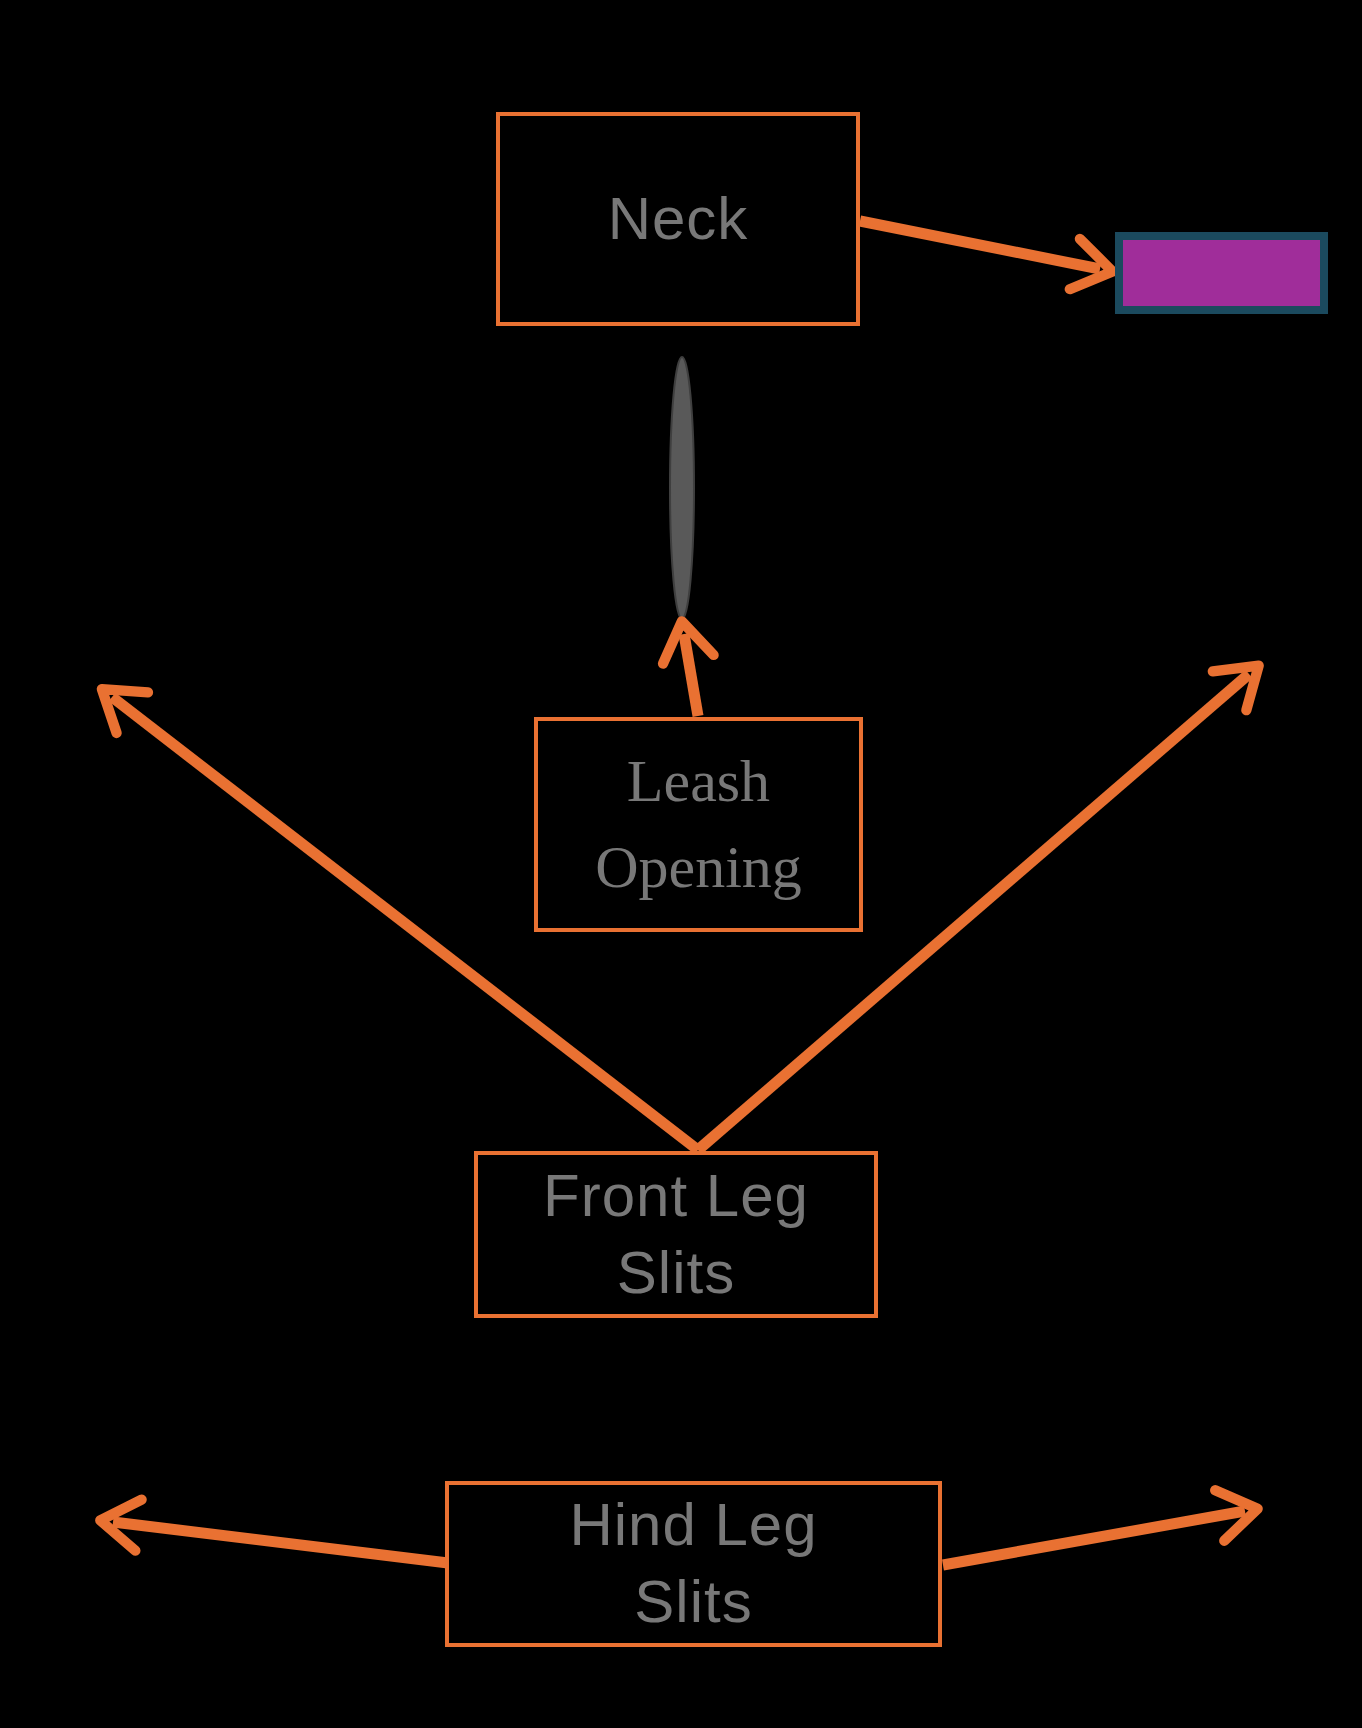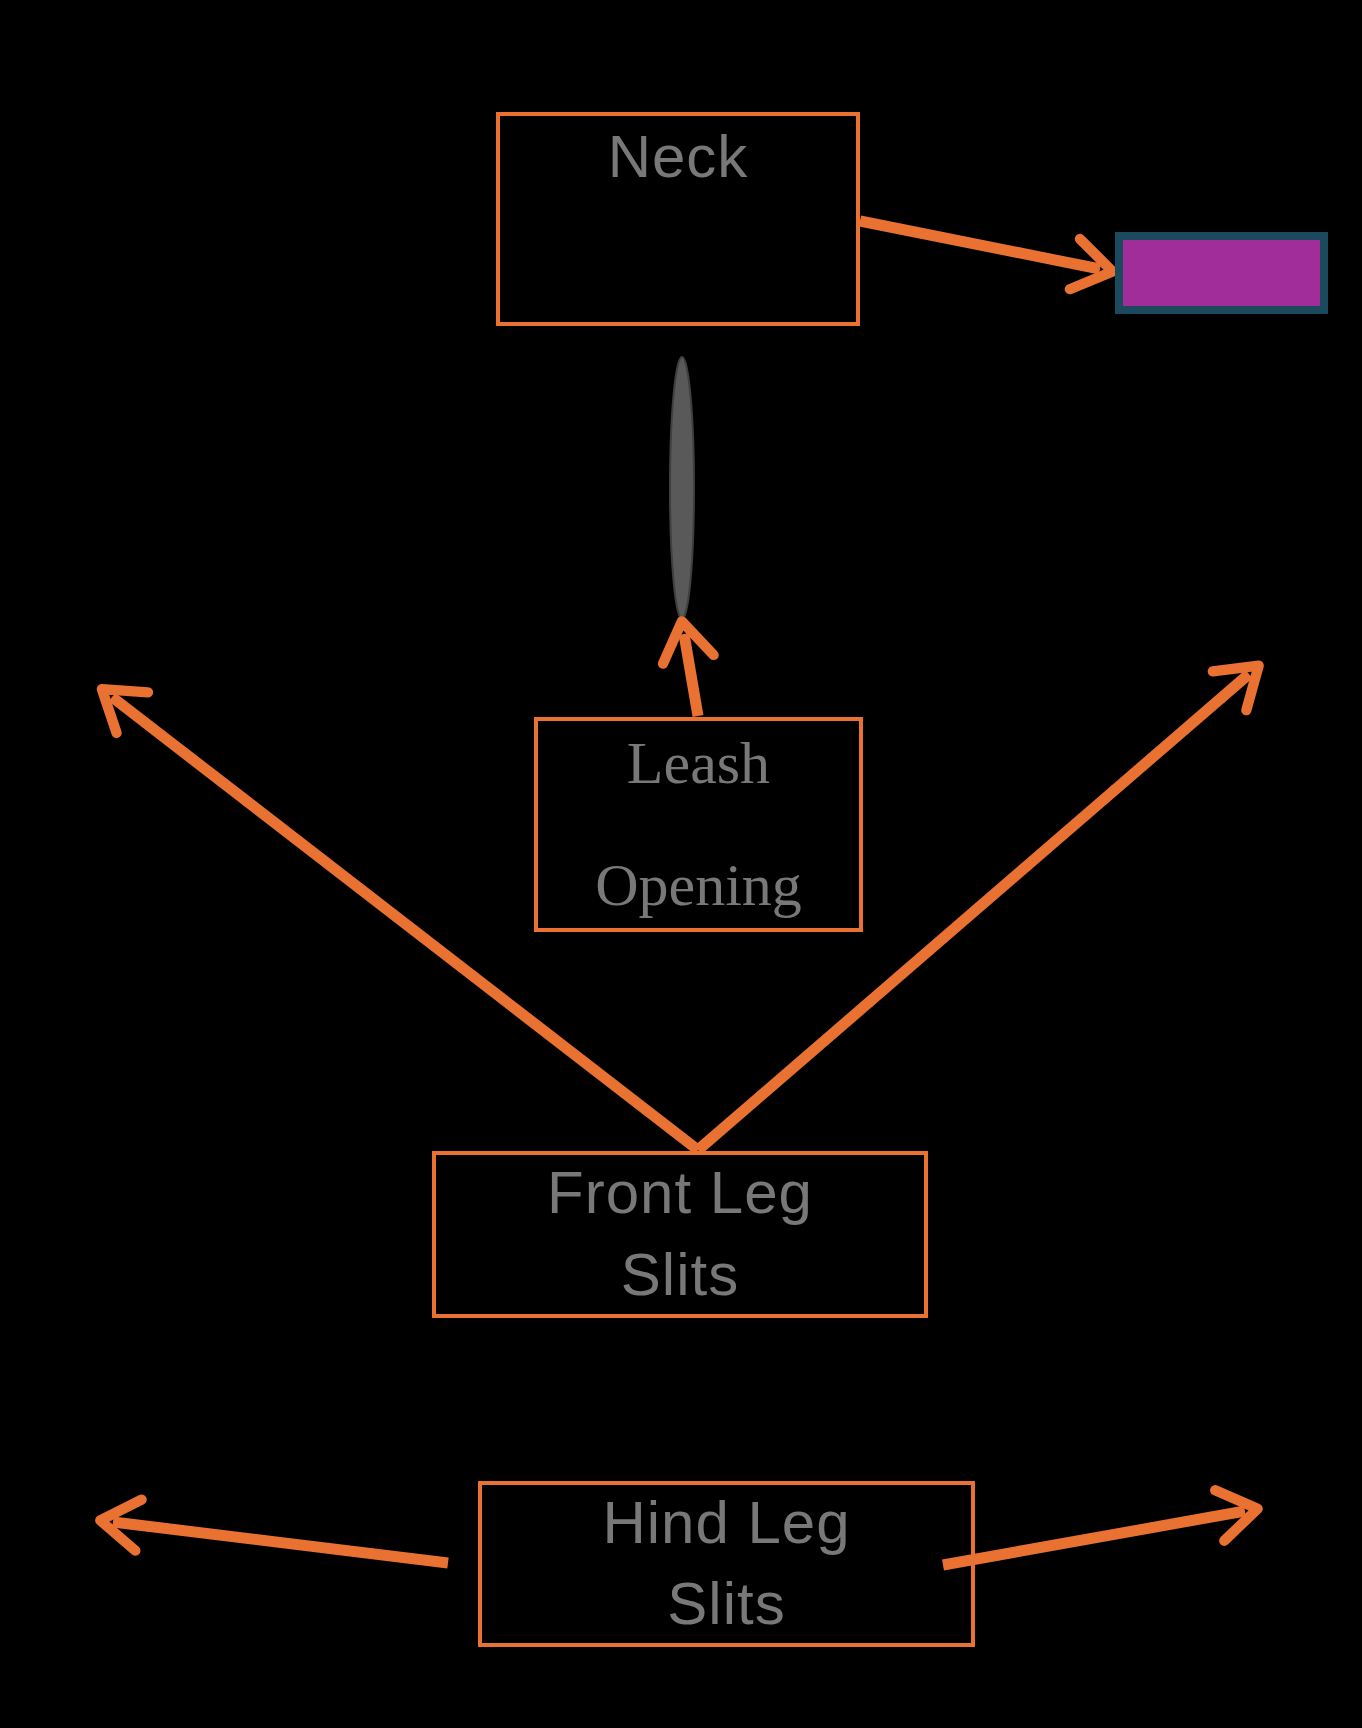--- a/index.html
+++ b/index.html
@@ -22,43 +22,43 @@
     height: 1728px;
   }
   .node {
     position: absolute;
     box-sizing: border-box;
     border: 4px solid #E97132;
     background: transparent;
     display: flex;
     flex-direction: column;
     align-items: center;
-    justify-content: space-between;
+    justify-content: center;
     text-align: center;
     color: #787878;
   }
   .node span { display: block; }
   .sans-label {
     font-family: "Liberation Sans", sans-serif;
     font-size: 60px;
     line-height: 1.38;
     font-weight: 400;
     letter-spacing: 1px;
   }
   .serif-label {
     font-family: "Liberation Serif", serif;
     font-size: 60px;
     line-height: 1.42;
     font-weight: 400;
   }
   .tight { line-height: 1.28; }
   #node-neck-adhesive   { left: 496px; top: 112px;  width: 364px; height: 214px; }
   #node-leash-opening   { left: 534px; top: 717px;  width: 329px; height: 215px; }
-  #node-front-leg-slits { left: 432px; top: 1151px; width: 496px; height: 167px; }
-  #node-hind-leg-slits  { left: 445px; top: 1481px; width: 497px; height: 166px; margin-left: 33px; }
+  #node-front-leg-slits { left: 474px; top: 1151px; width: 404px; height: 167px; }
+  #node-hind-leg-slits  { left: 445px; top: 1481px; width: 497px; height: 166px; }
   #color-swatch {
     position: absolute;
     left: 1115px; top: 232px;
     width: 213px; height: 82px;
     box-sizing: border-box;
     border: 8px solid #1B4A5E;
     background: #A02D9A;
   }
 </style>
 </head>

